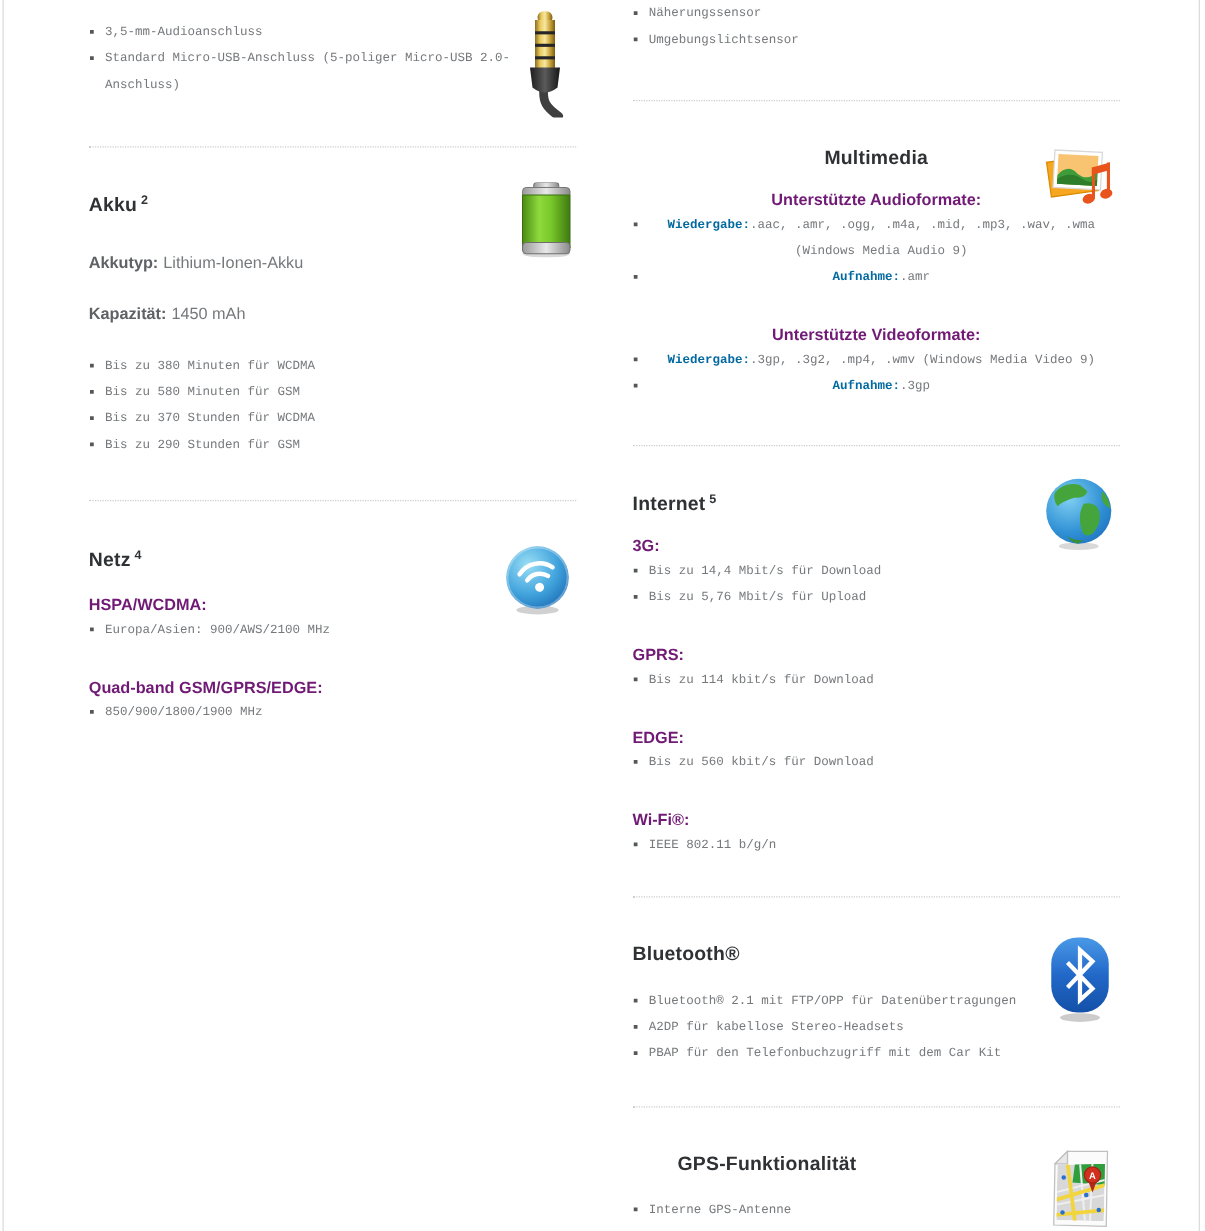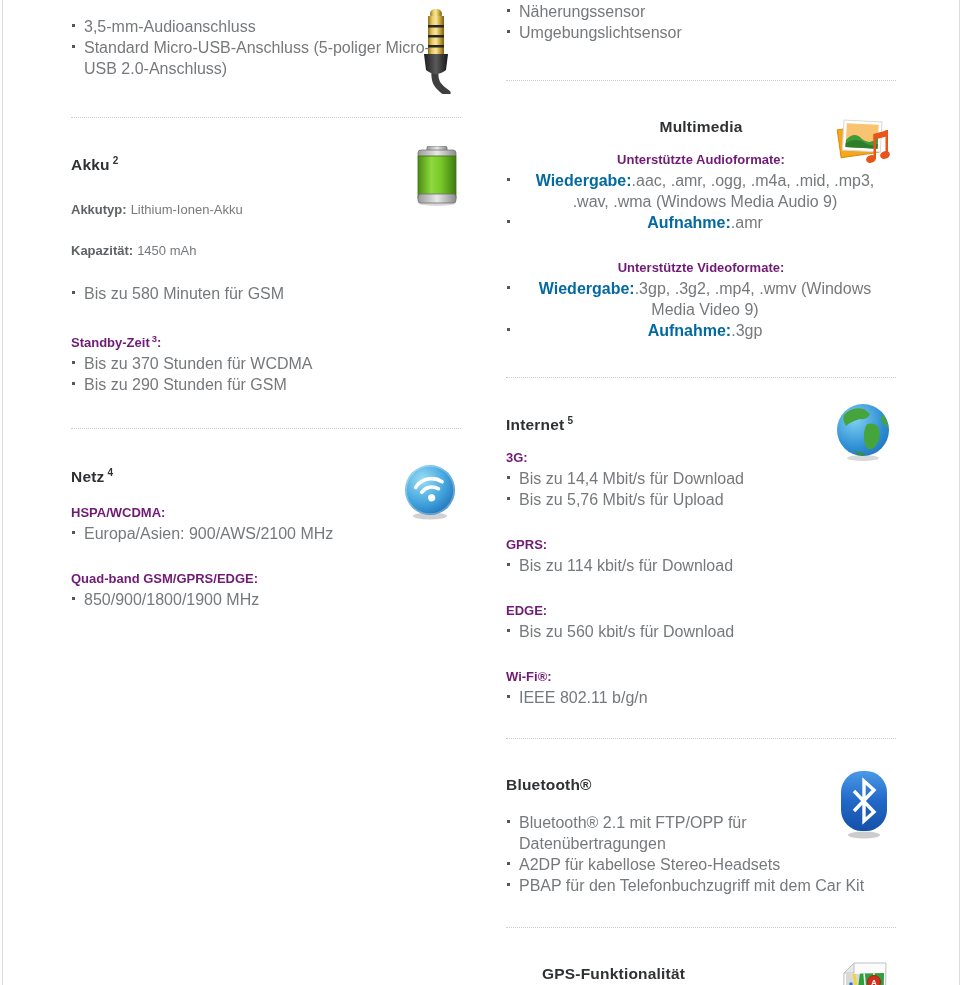--- a/index.html
+++ b/index.html
@@ -10,21 +10,21 @@
   .section{position:relative;}
   .divider{border-top:1px dotted #cdcdcd;height:0;}
   h2{font-size:15.5px;line-height:20px;color:#2f3234;margin:0 0 17px 0;font-weight:bold;letter-spacing:.2px;}
   h2 sup{font-size:10px;margin-left:3px;font-weight:bold;}
   .sub{font-size:13px;line-height:17px;font-weight:bold;color:#701a75;margin:26px 0 2px 0;}
   .sub sup{font-size:9.5px;margin-left:2px;}
   .mt0{margin-top:0;}
   .kv{font-size:13px;line-height:17px;margin:0 0 24px 0;color:#5f6265;font-weight:bold;}
   .kv .val{font-weight:normal;color:#76797c;margin-left:4px;}
   ul.bullets{list-style:none;margin:0;padding:0;}
-  .bullets li{position:relative;padding-left:13px;font-size:16px;color:#76797c;line-height:21px;max-width:372px;}
+  .bullets li{position:relative;padding-left:13px;font-size:10px;color:#76797c;line-height:21px;max-width:372px;font-family:Liberation Mono, monospace;}
   .bullets li::before{content:"";position:absolute;left:1px;top:8px;width:3px;height:3px;background:#55585a;}
   .bullets li strong{color:#0369a1;}
   .icon-wrap{position:absolute;}
   
   .sec-anschluesse{padding:16px 0 38px;}
   .sec-akku{padding:33px 0 33px;}
   .sec-akku h2{margin-bottom:26px;}
   .sec-netz{padding:34px 0 0;}
   .sec-netz h2{margin-bottom:16px;}
   .sec-sensoren{padding:1px 0 37px;}
@@ -105,23 +105,23 @@
           <rect x="12" y="0" width="20" height="6" rx="2" fill="url(#cap)" stroke="#6e6e6e" stroke-width="0.8"></rect>
           <rect x="3" y="4" width="38" height="8" rx="3" fill="url(#cap)" stroke="#777" stroke-width="0.8"></rect>
           <rect x="3" y="10" width="38" height="42" fill="url(#grn)" stroke="#3c6e10" stroke-width="0.8"></rect>
           <rect x="3" y="48" width="38" height="9" rx="3" fill="url(#cap)" stroke="#6e6e6e" stroke-width="0.8"></rect>
         </svg>
       </span>
       <h2><span>Akku</span><sup>2</sup></h2>
       <p class="kv"><span>Akkutyp:</span><span class="val">Lithium-Ionen-Akku</span></p>
       <p class="kv"><span>Kapazität:</span><span class="val">1450 mAh</span></p>
       <ul class="bullets">
+        <li>Bis zu 380 Minuten für WCDMA</li>
         <li>Bis zu 580 Minuten für GSM</li>
       </ul>
-      <div class="sub"><span>Standby-Zeit</span><sup>3</sup><span>:</span></div>
       <ul class="bullets">
         <li>Bis zu 370 Stunden für WCDMA</li>
         <li>Bis zu 290 Stunden für GSM</li>
       </ul>
     </section>
 
     <div class="divider"></div>
 
     <section class="section sec-netz">
       <span class="icon-wrap ic-wifi">

